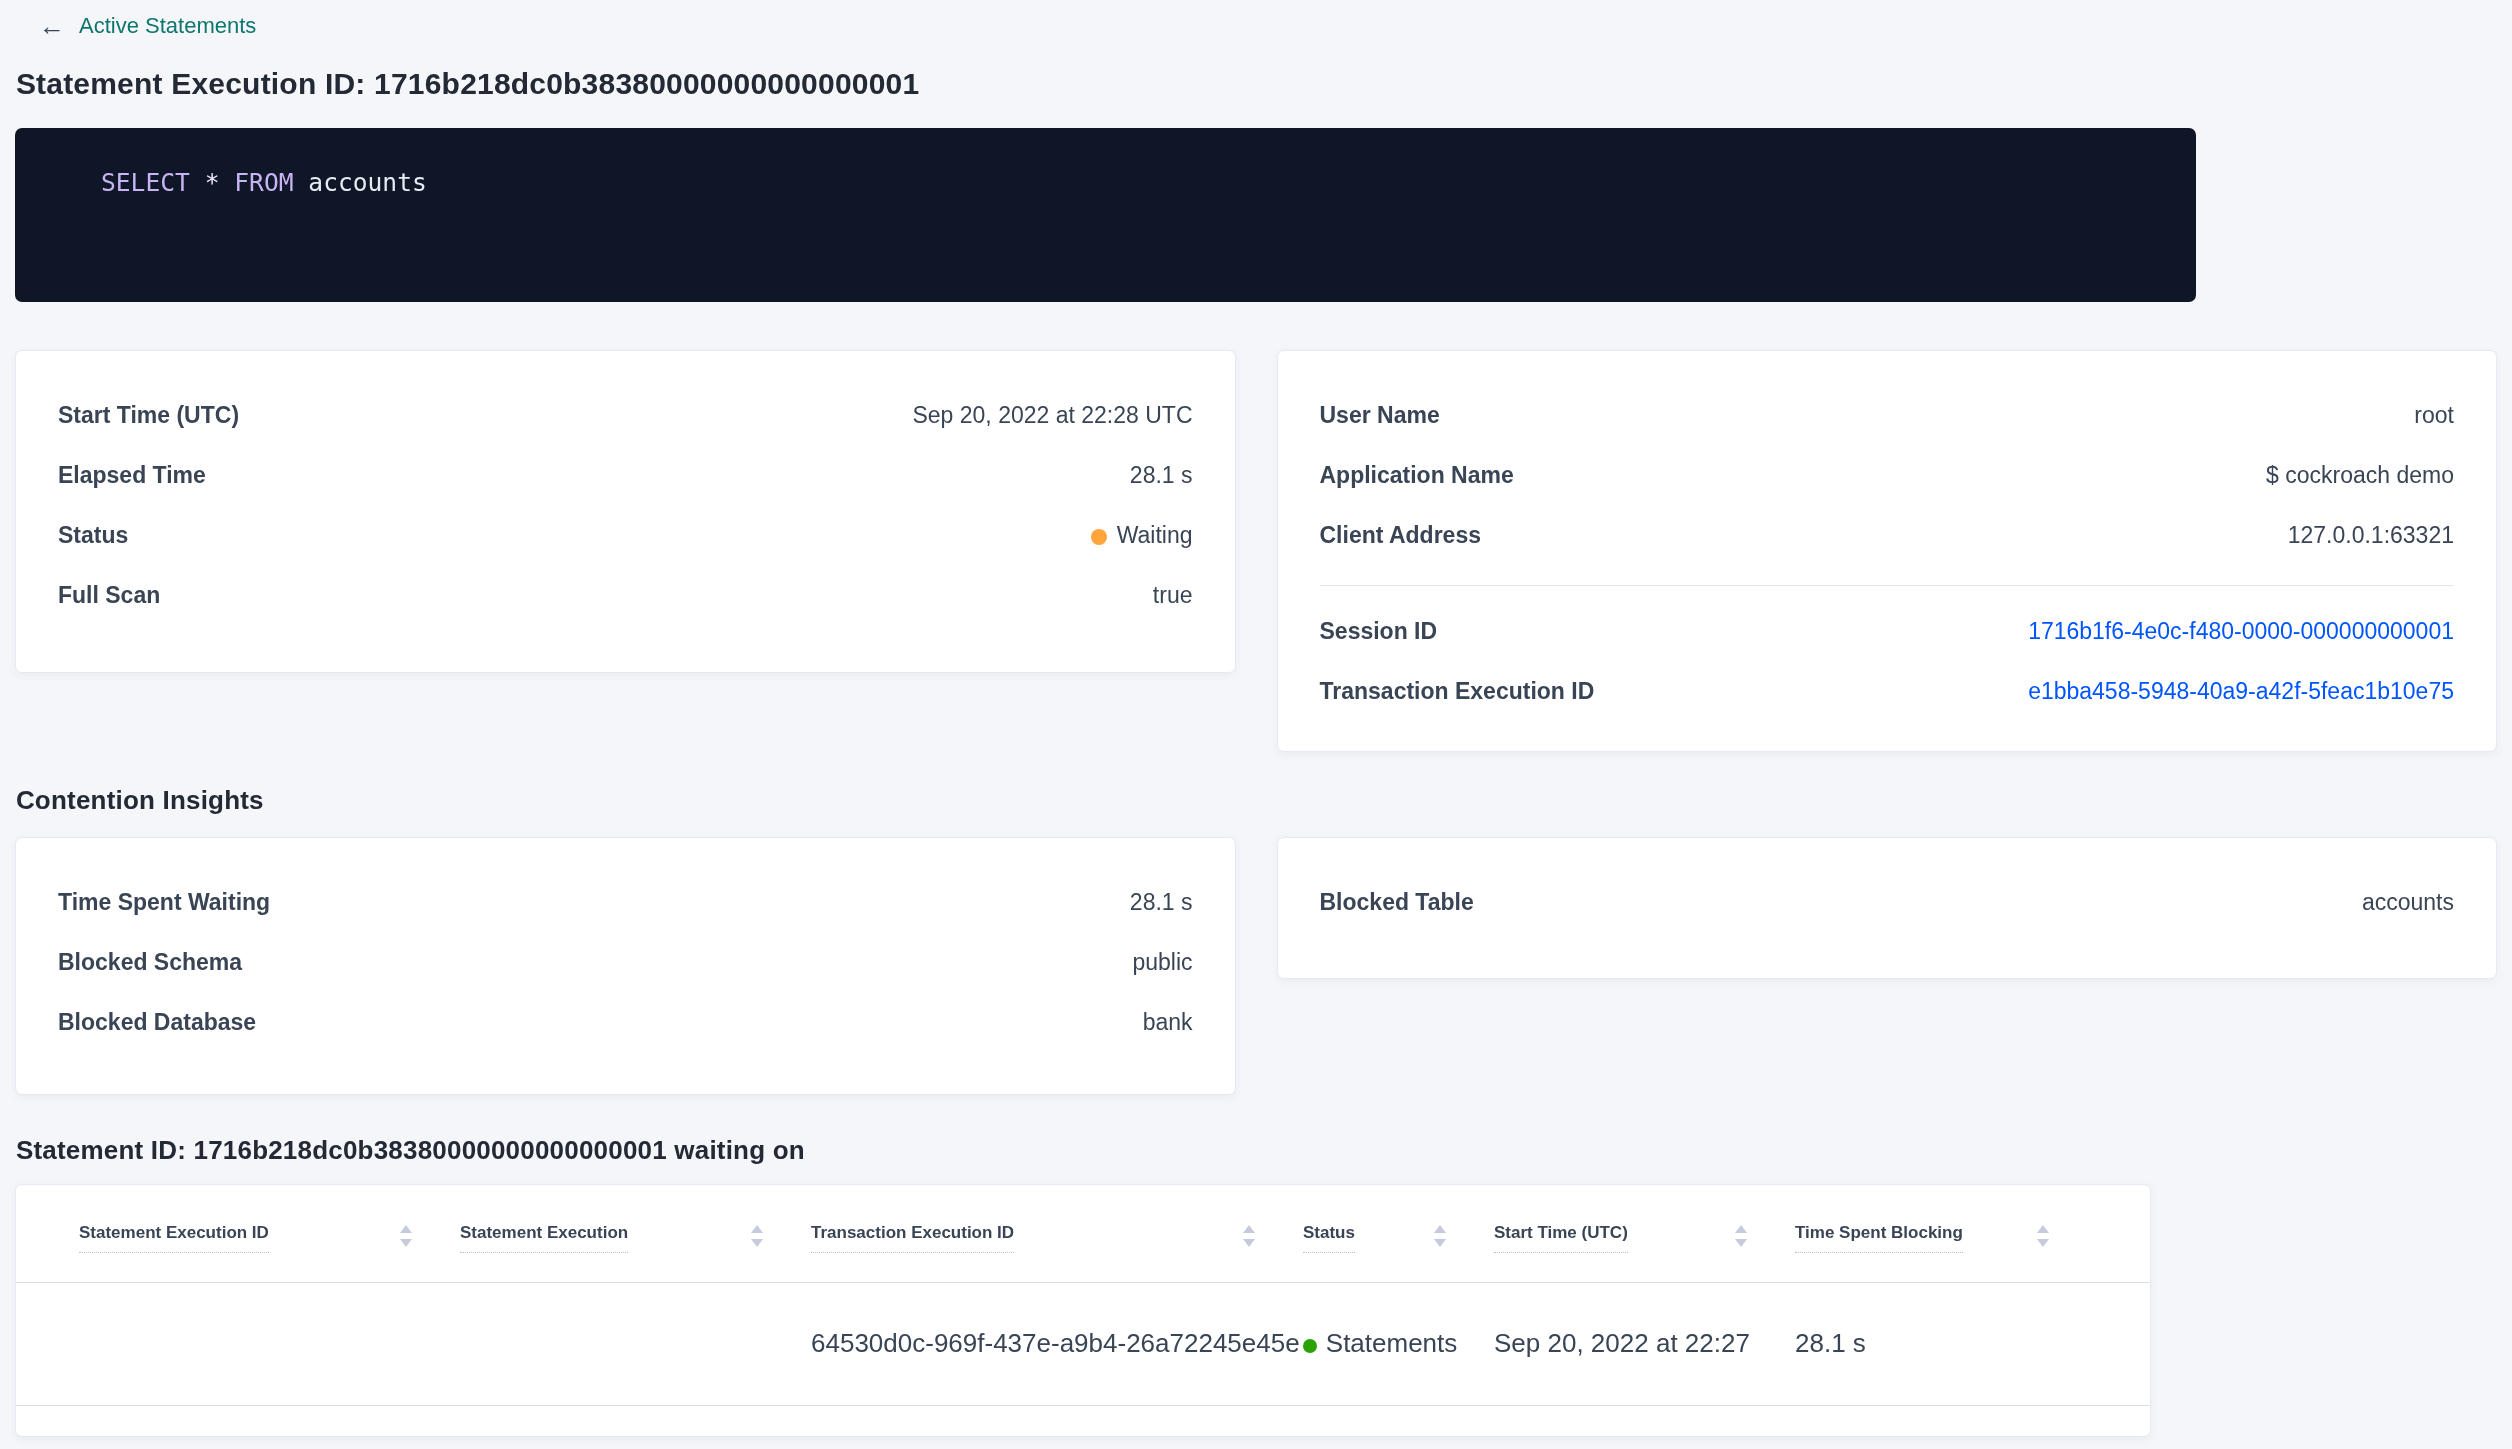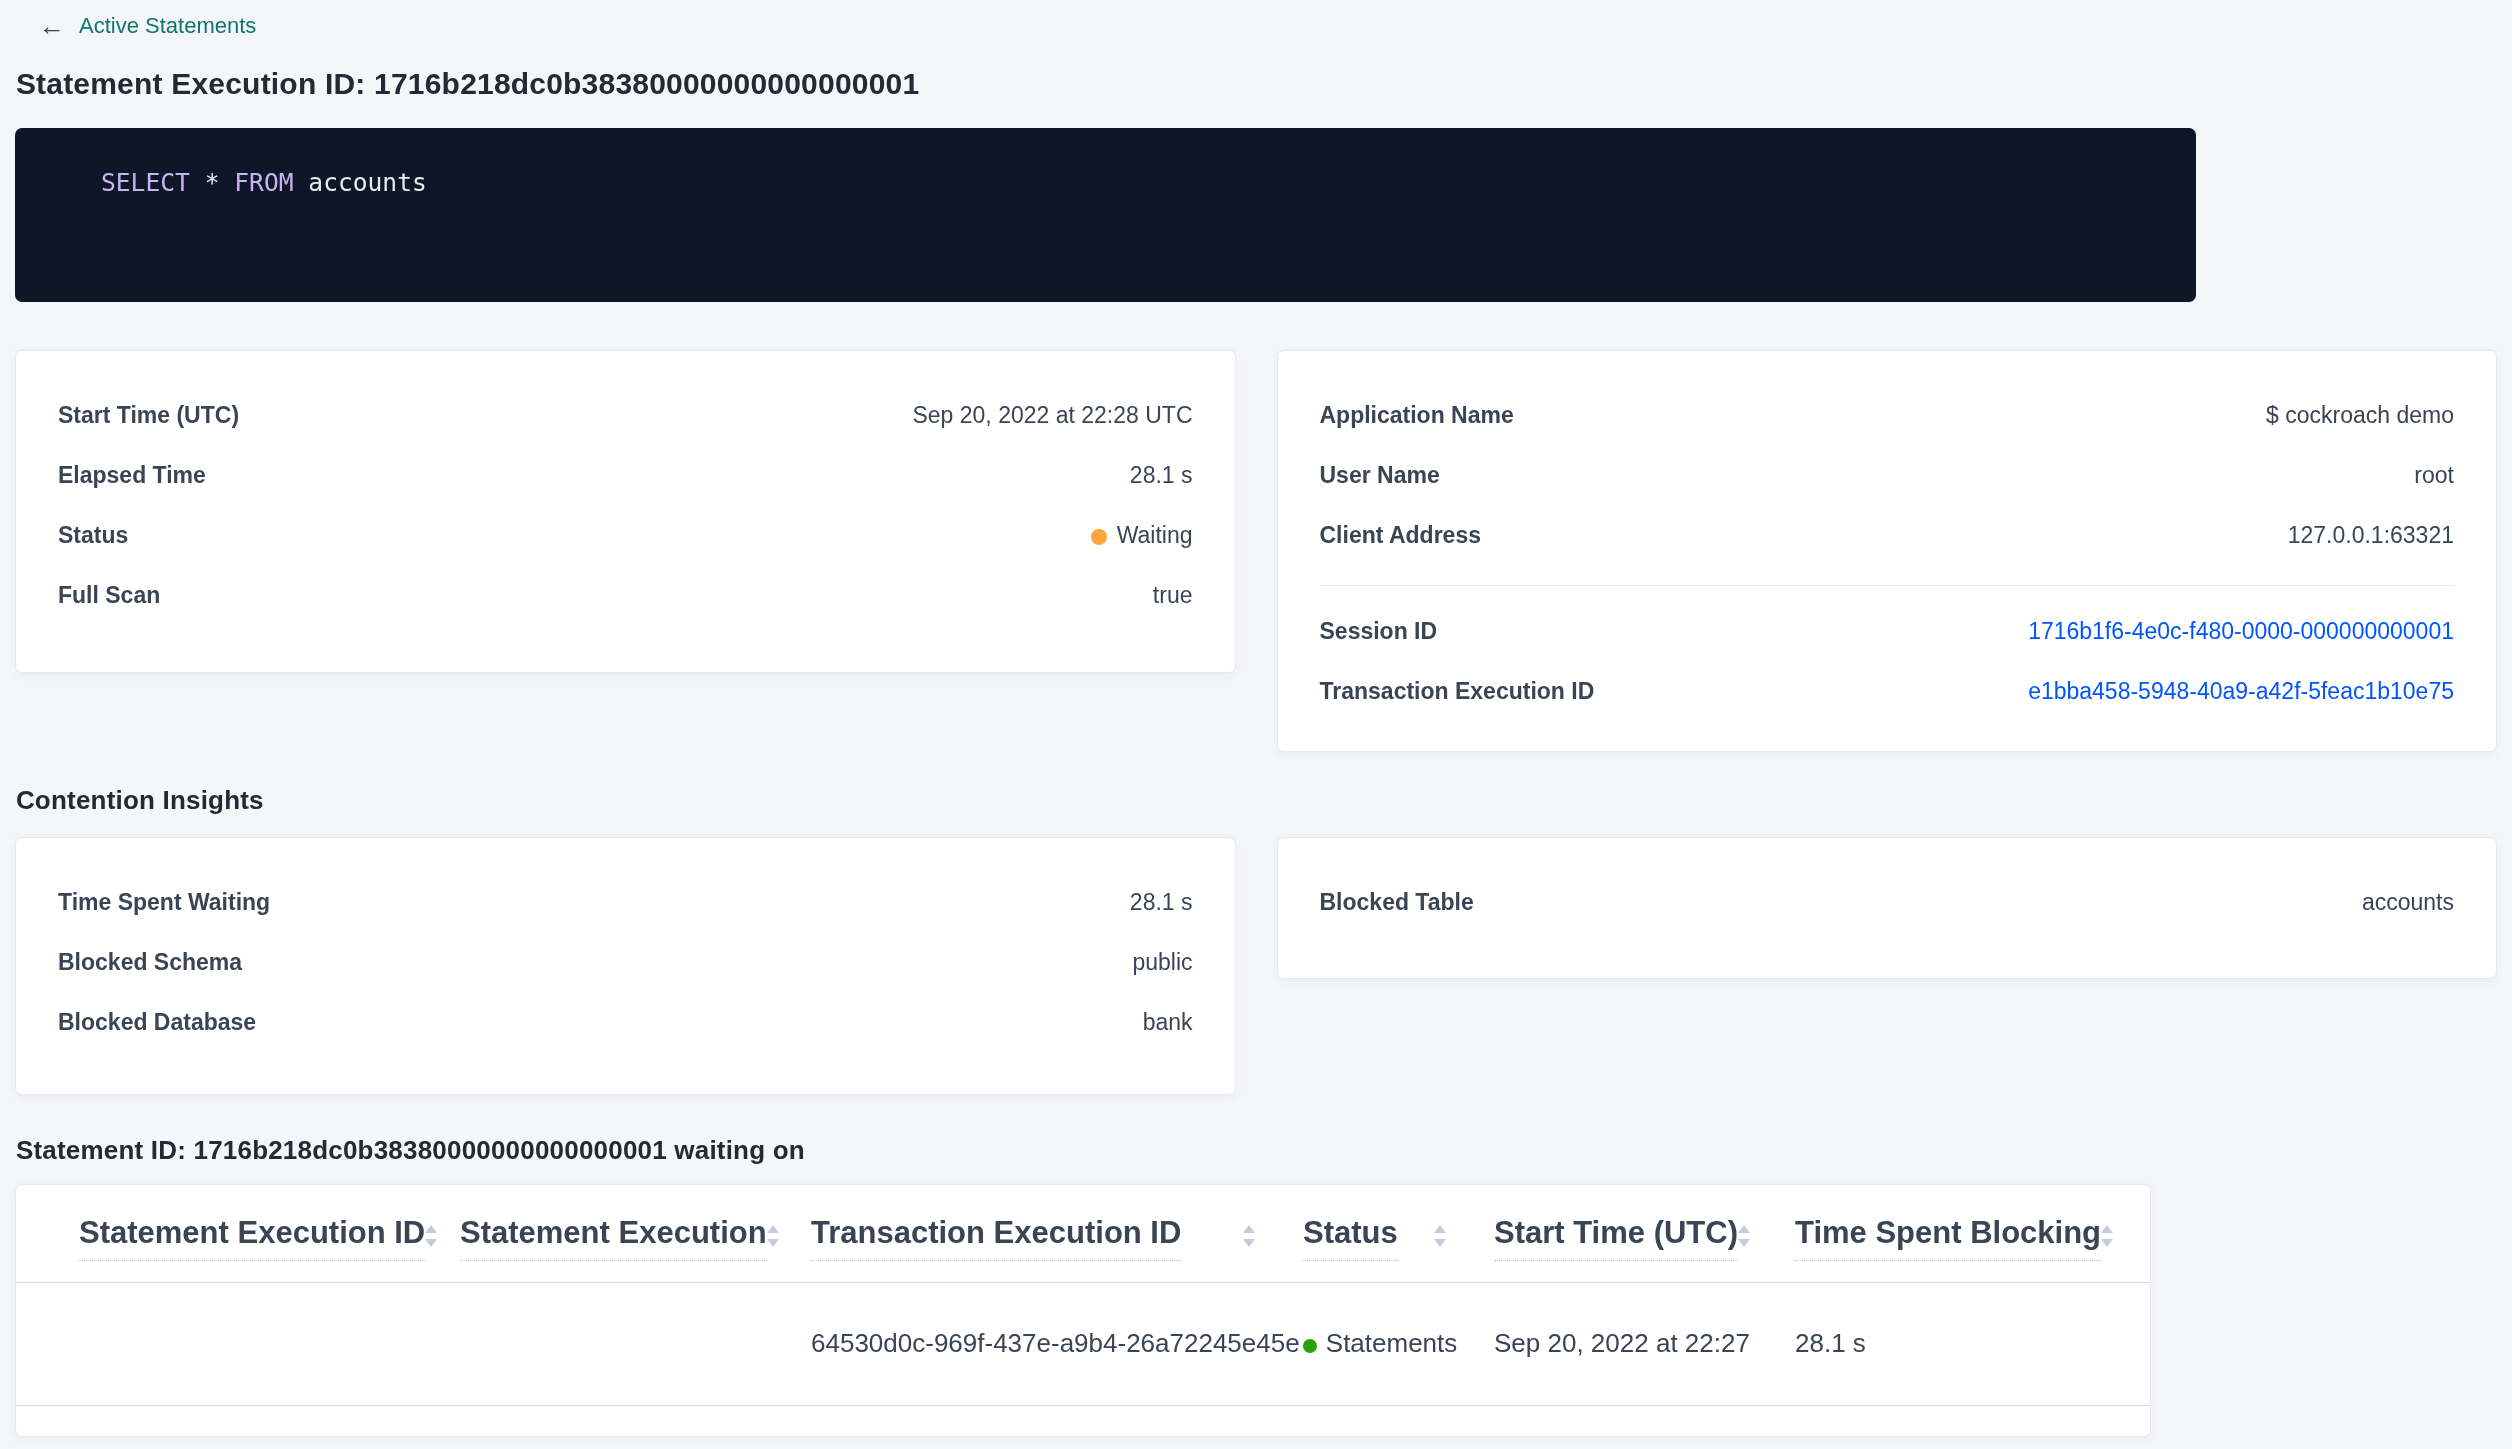--- a/index.html
+++ b/index.html
@@ -106,21 +106,21 @@
   .thead {
     height: 98px;
     border-bottom: 0.9px solid #d8dde9;
   }
   .th {
     display: flex; justify-content: space-between; align-items: center;
     padding-right: 48px;
     cursor: pointer;
   }
   .th-label {
-    font-size: 31px; font-weight: 700; color: #394455;
+    font-size: 17px; font-weight: 700; color: #394455;
     border-bottom: 1.8px dotted #b9c1d2;
     padding-bottom: 8.8px;
     margin-top: 8.8px;
     white-space: nowrap;
   }
   .sort-icon { display: flex; flex-direction: column; gap: 5.3px; margin-top: 5.3px; }
   .sort-icon .up {
     width: 0; height: 0;
     border-left: 6.1px solid transparent; border-right: 6.1px solid transparent;
     border-bottom: 8px solid #c5cbdc;
@@ -167,26 +167,26 @@
         <span class="kv-value"><span class="status-dot dot-waiting"></span><span>Waiting</span></span>
       </div>
       <div class="kv-row">
         <span class="kv-label">Full Scan</span>
         <span class="kv-value">true</span>
       </div>
     </div>
 
     <div class="card h-overview-right">
       <div class="kv-row">
+        <span class="kv-label">User Name</span>
+        <span class="kv-value">root</span>
+      </div>
+      <div class="kv-row">
         <span class="kv-label">Application Name</span>
         <span class="kv-value">$ cockroach demo</span>
-      </div>
-      <div class="kv-row">
-        <span class="kv-label">User Name</span>
-        <span class="kv-value">root</span>
       </div>
       <div class="kv-row">
         <span class="kv-label">Client Address</span>
         <span class="kv-value">127.0.0.1:63321</span>
       </div>
       <hr class="card-divider">
       <div class="kv-row">
         <span class="kv-label">Session ID</span>
         <span class="kv-value link">1716b1f6-4e0c-f480-0000-000000000001</span>
       </div>

